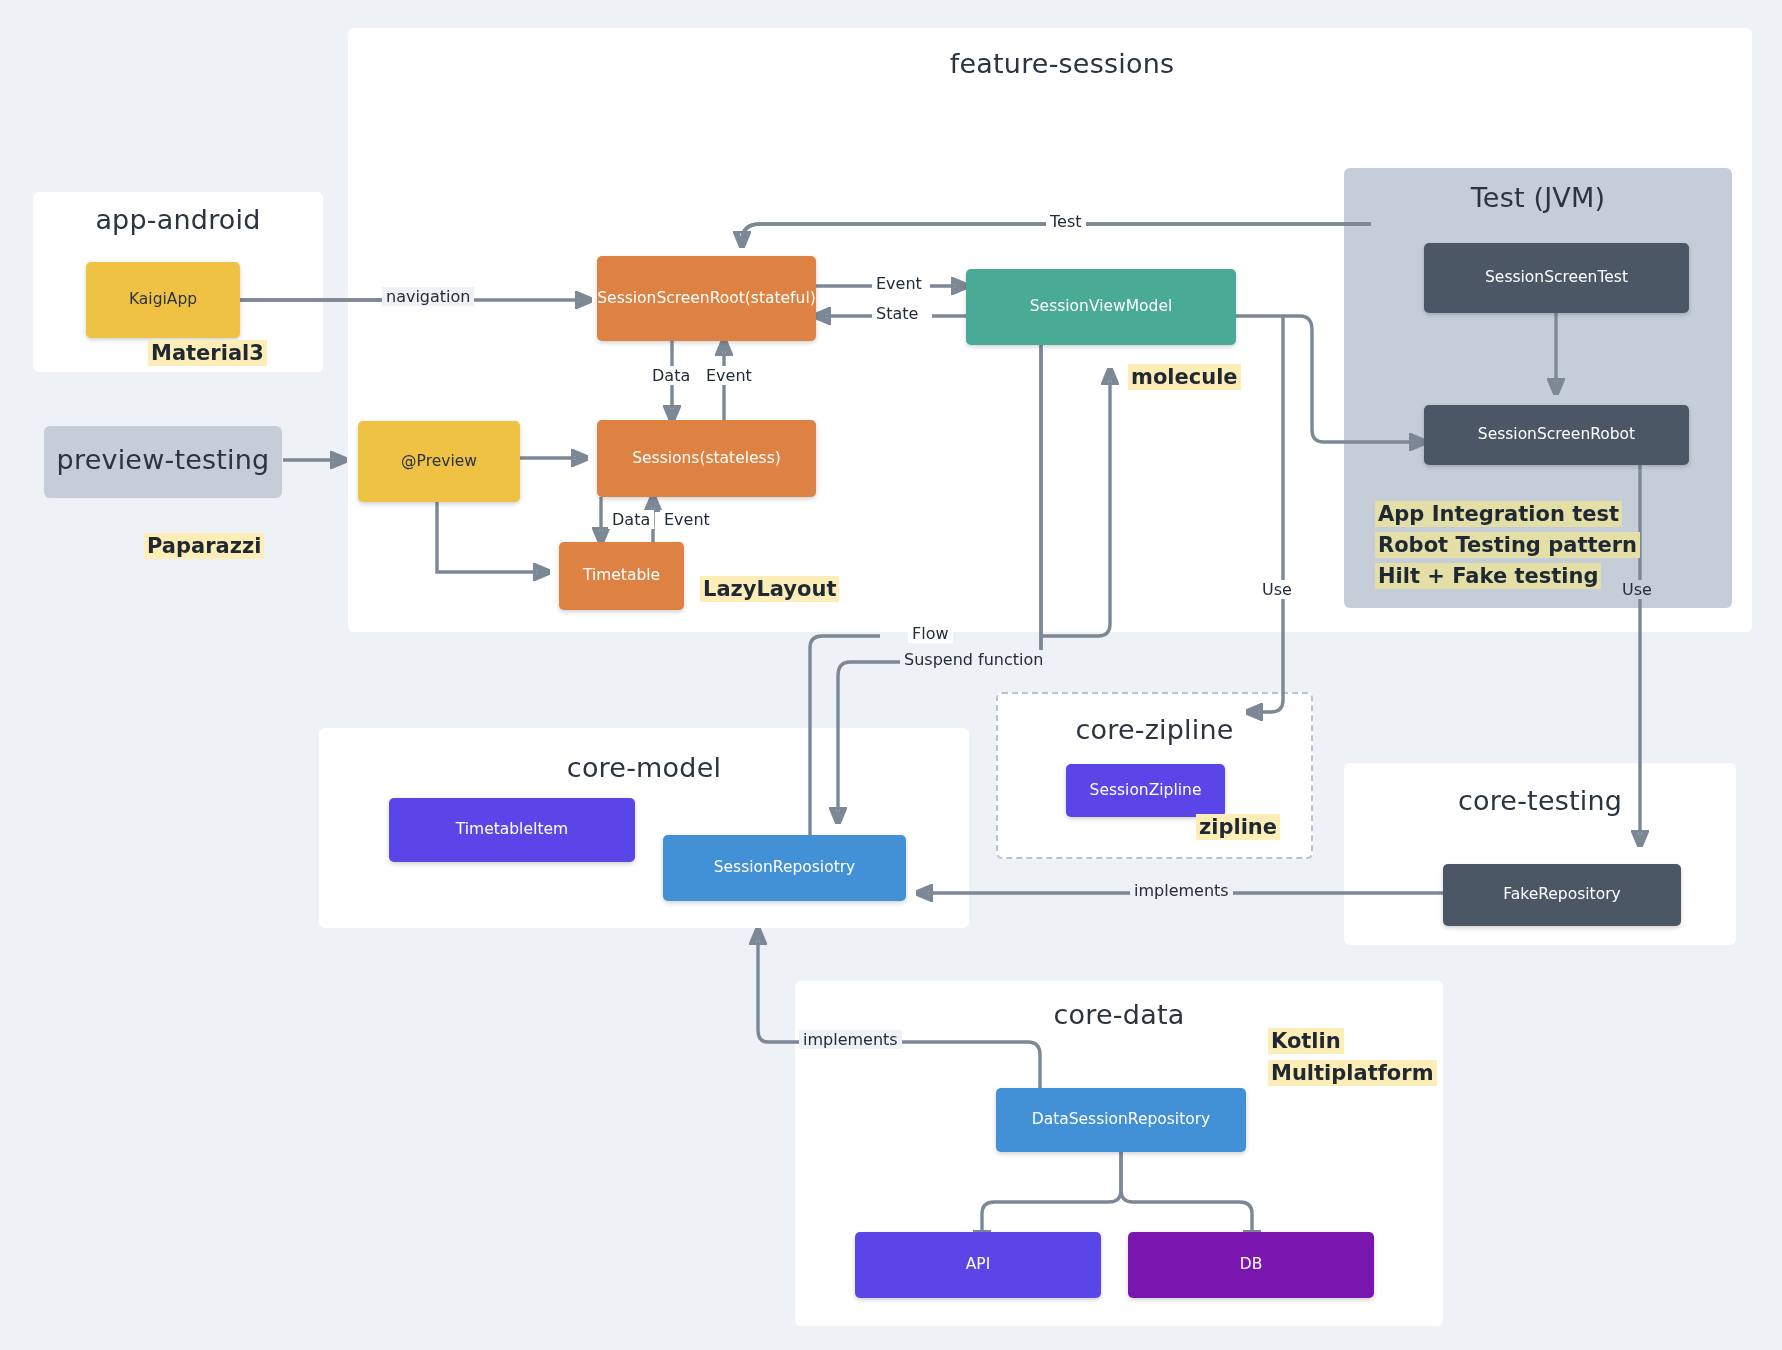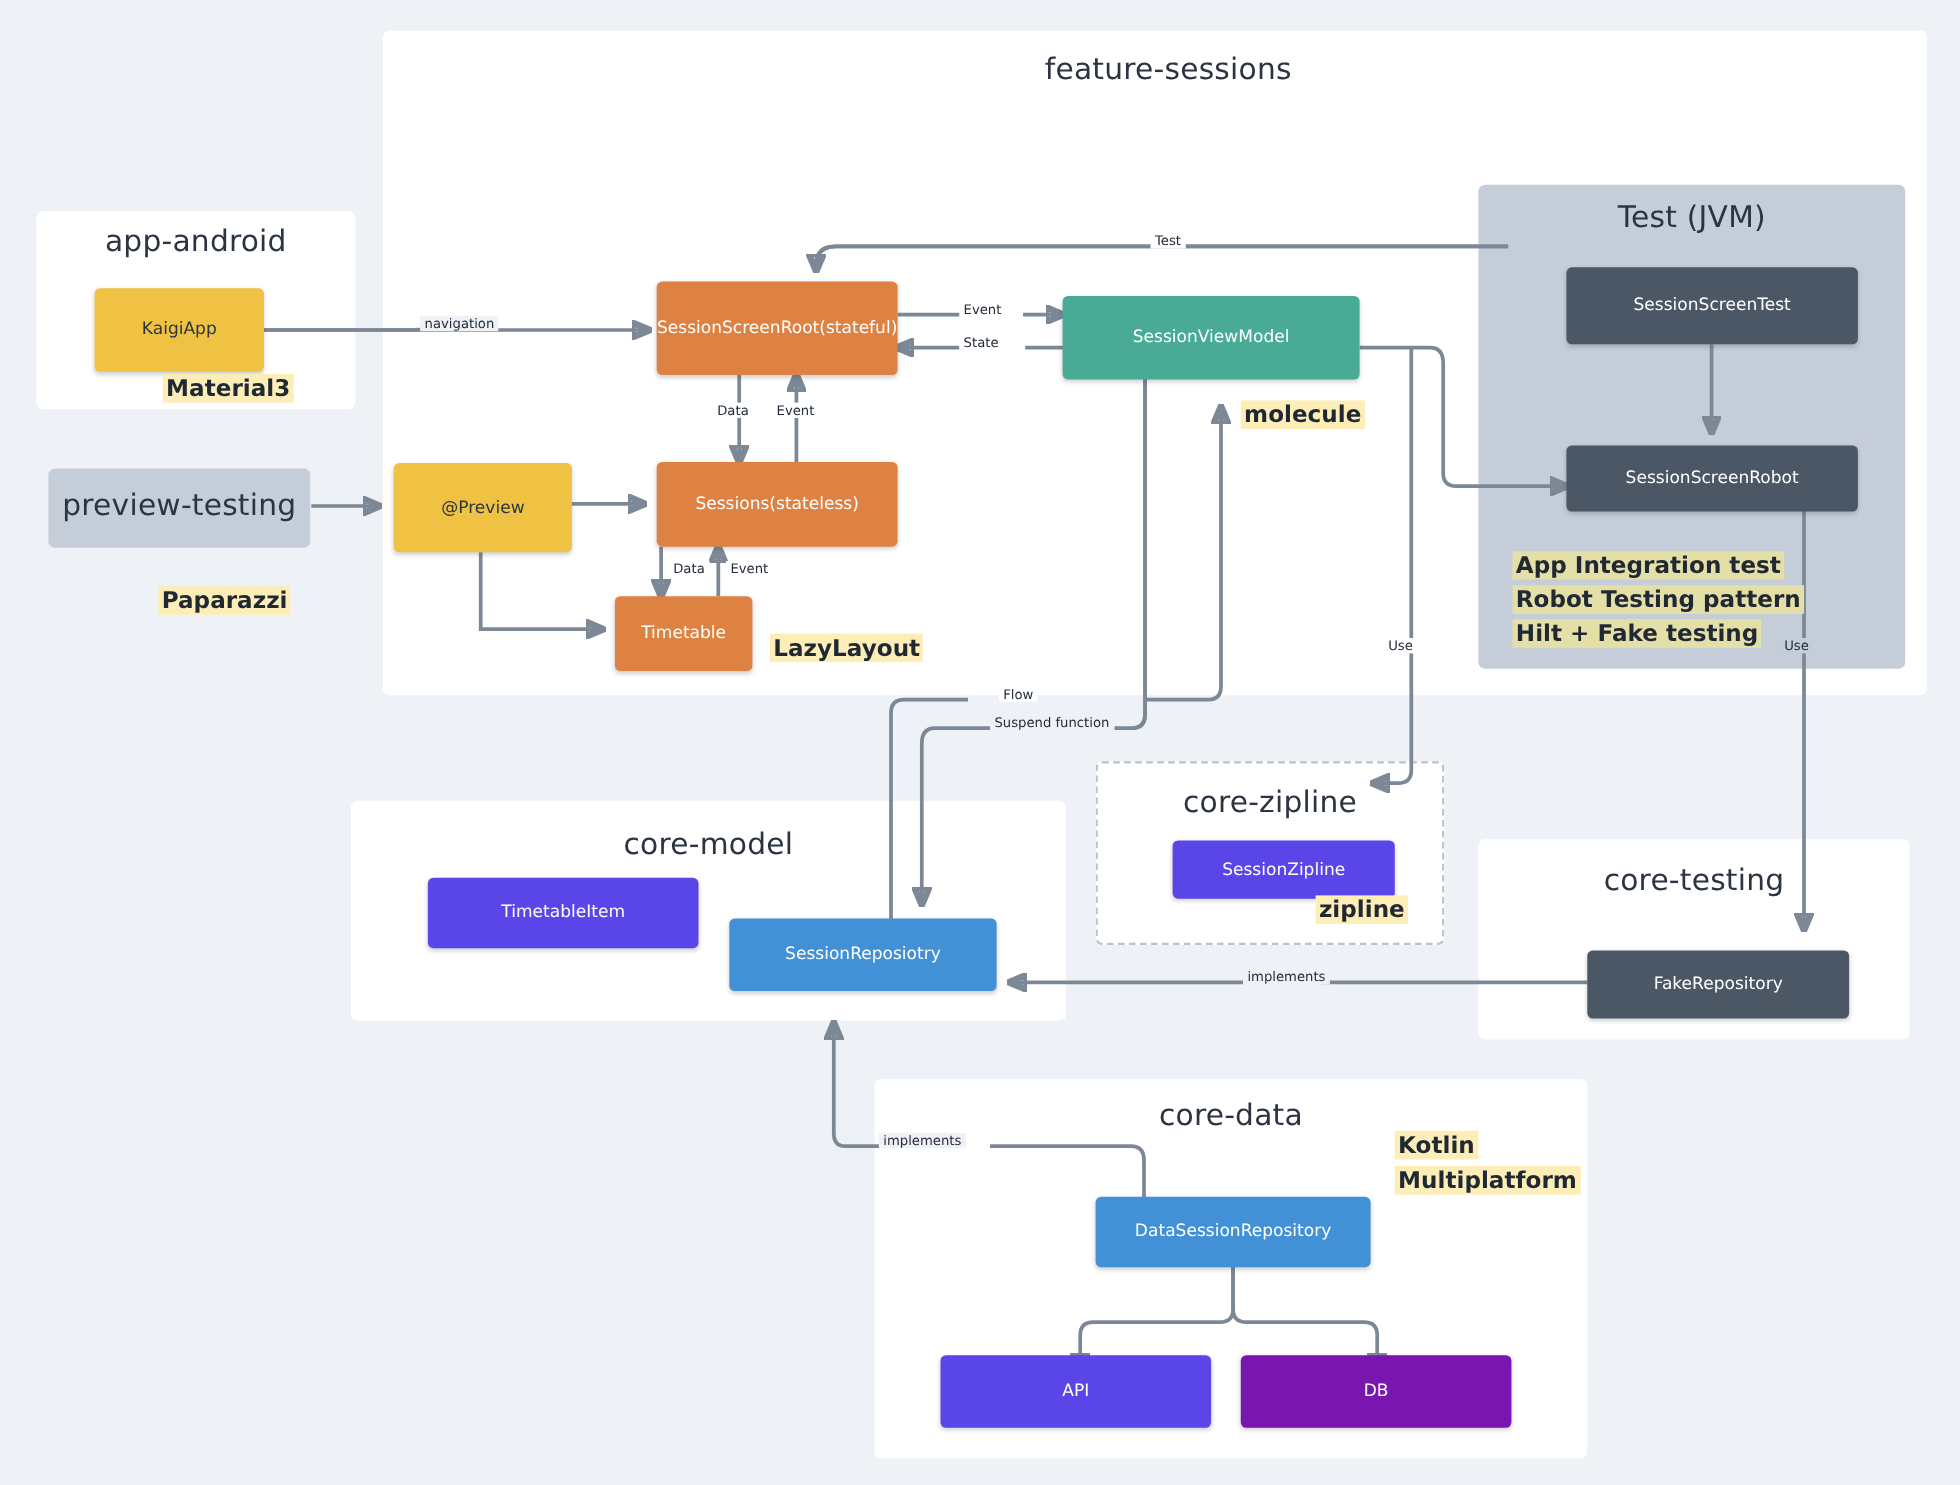--- a/index.html
+++ b/index.html
@@ -66,21 +66,21 @@
     font-size: 21px;
     padding: 1px 3px;
     white-space: nowrap;
     font-family: "DejaVu Sans", sans-serif;
   }
   .tag-olive { background: #e3dfa6; }
 
   .edge-label {
     position: absolute;
     color: #232d39;
-    font-size: 12px;
+    font-size: 16px;
     background: #ffffff;
     padding: 0 4px;
     white-space: nowrap;
     font-family: "DejaVu Sans", sans-serif;
   }
   .edge-label.on-gray { background: #c4cdd8; }
   .edge-label.on-canvas { background: #eef1f5; }
 
   svg.wires {
     position: absolute;
@@ -216,21 +216,21 @@
   </div>
 
   <div class="node node-indigo" style="left:389px; top:798px; width:246px; height:64px;">
     <span>TimetableItem</span>
   </div>
 
   <div class="node node-blue" style="left:663px; top:835px; width:243px; height:66px;">
     <span>SessionReposiotry</span>
   </div>
 
-  <div class="node node-indigo" style="left:1066px; top:764px; width:202px; height:53px;">
+  <div class="node node-indigo" style="left:1066px; top:764px; width:159px; height:53px;">
     <span>SessionZipline</span>
   </div>
 
   <div class="node node-dark" style="left:1443px; top:864px; width:238px; height:62px;">
     <span>FakeRepository</span>
   </div>
 
   <div class="node node-blue" style="left:996px; top:1088px; width:250px; height:64px;">
     <span>DataSessionRepository</span>
   </div>

